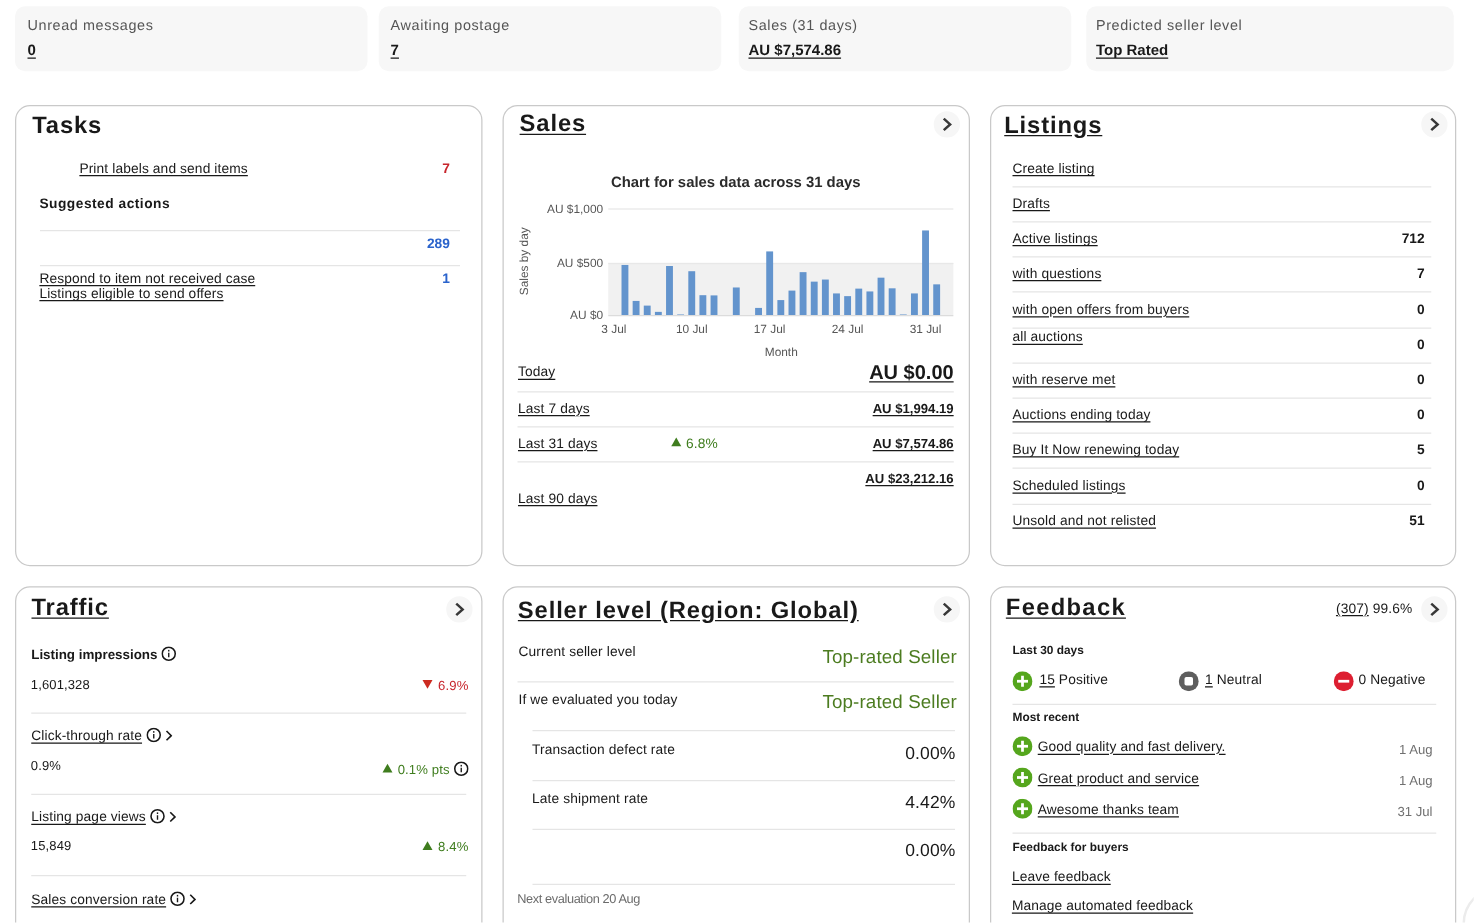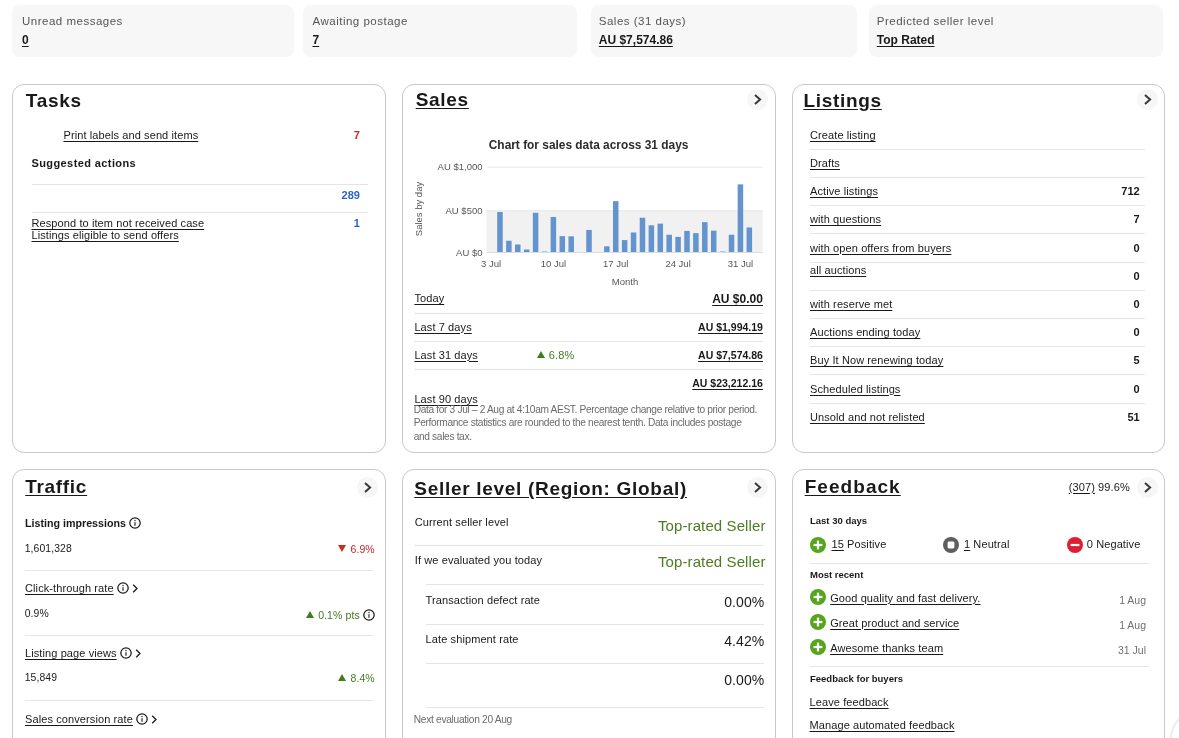--- a/index.html
+++ b/index.html
@@ -97,32 +97,31 @@
       <rect x="335.68" y="50.36" width="5.5" height="67.64" fill="#6394cd"></rect>
       <rect x="344.59" y="93.48" width="5.5" height="24.52" fill="#6394cd"></rect>
       <text x="89.1" y="132.5" text-anchor="middle" font-size="9.5" fill="#565656" font-family="Liberation Sans,sans-serif">3 Jul</text>
       <text x="151.4" y="132.5" text-anchor="middle" font-size="9.5" fill="#565656" font-family="Liberation Sans,sans-serif">10 Jul</text>
       <text x="213.7" y="132.5" text-anchor="middle" font-size="9.5" fill="#565656" font-family="Liberation Sans,sans-serif">17 Jul</text>
       <text x="276.1" y="132.5" text-anchor="middle" font-size="9.5" fill="#565656" font-family="Liberation Sans,sans-serif">24 Jul</text>
       <text x="338.4" y="132.5" text-anchor="middle" font-size="9.5" fill="#565656" font-family="Liberation Sans,sans-serif">31 Jul</text>
       <text x="223" y="151" text-anchor="middle" font-size="9.5" fill="#565656" font-family="Liberation Sans,sans-serif">Month</text>
     </svg>
 <div class="row" style="left:11.4px;top:208.3px;"><span class="u">Today</span></div>
-<div class="num u" style="right:11.6px;top:208.7px;font-size:12px;line-height:10.5px;">AU $0.00</div>
+<div class="num u" style="right:11.6px;top:208.7px;font-size:16px;line-height:10.5px;">AU $0.00</div>
 <div class="row" style="left:11.4px;top:236.5px;"><span class="u">Last 7 days</span></div>
 <div class="num u" style="right:11.6px;top:236.9px;font-size:10.5px;line-height:10.5px;">AU $1,994.19</div>
 <div class="row" style="left:11.4px;top:264.7px;"><span class="u">Last 31 days</span></div>
 <div class="row green" style="left:133.8px;top:264.7px;"><span class="tri-up"></span>6.8%</div>
 <div class="num u" style="right:11.6px;top:265.1px;font-size:10.5px;line-height:10.5px;">AU $7,574.86</div>
 <div class="row" style="left:11.4px;top:293.0px;margin-top:16px;"><span class="u">Last 90 days</span></div>
 <div class="num u" style="right:11.6px;top:293.4px;font-size:10.5px;line-height:10.5px;">AU $23,212.16</div>
 <div class="sep" style="left:11.4px;right:11.8px;top:227.60000000000002px;"></div>
 <div class="sep" style="left:11.4px;right:11.8px;top:255.8px;"></div>
 <div class="sep" style="left:11.4px;right:11.8px;top:284.1px;"></div>
-<div style="position:absolute;left:10.7px;top:317.7px;font-size:10.2px;line-height:13.6px;letter-spacing:-0.35px;color:#6b6b6b;">Data for 3 Jul – 2 Aug at 4:10am AEST. Percentage change relative to prior period.<br>Performance statistics are rounded to the nearest tenth. Data includes postage<br>and sales tax.</div>
 </div>
 <div class="card" style="left:791.5px;top:84px;width:373.5px;height:369px;">
 <div class="title u" style="left:10.9px;top:8.5px;">Listings</div>
 <div class="chev" style="right:6.2px;top:4.3px;">
       <svg width="9" height="11" viewBox="0 0 9 11" style="position:absolute;left:6px;top:5px;">
         <path d="M2 0.9 L7.1 5.5 L2 10.1" fill="none" stroke="#383838" stroke-width="2"></path>
       </svg>
     </div>
 <div class="row" style="left:17.5px;top:44.8px;"><span class="u">Create listing</span></div>
 <div class="sep" style="left:17.5px;right:19.5px;top:63.8px;"></div>

